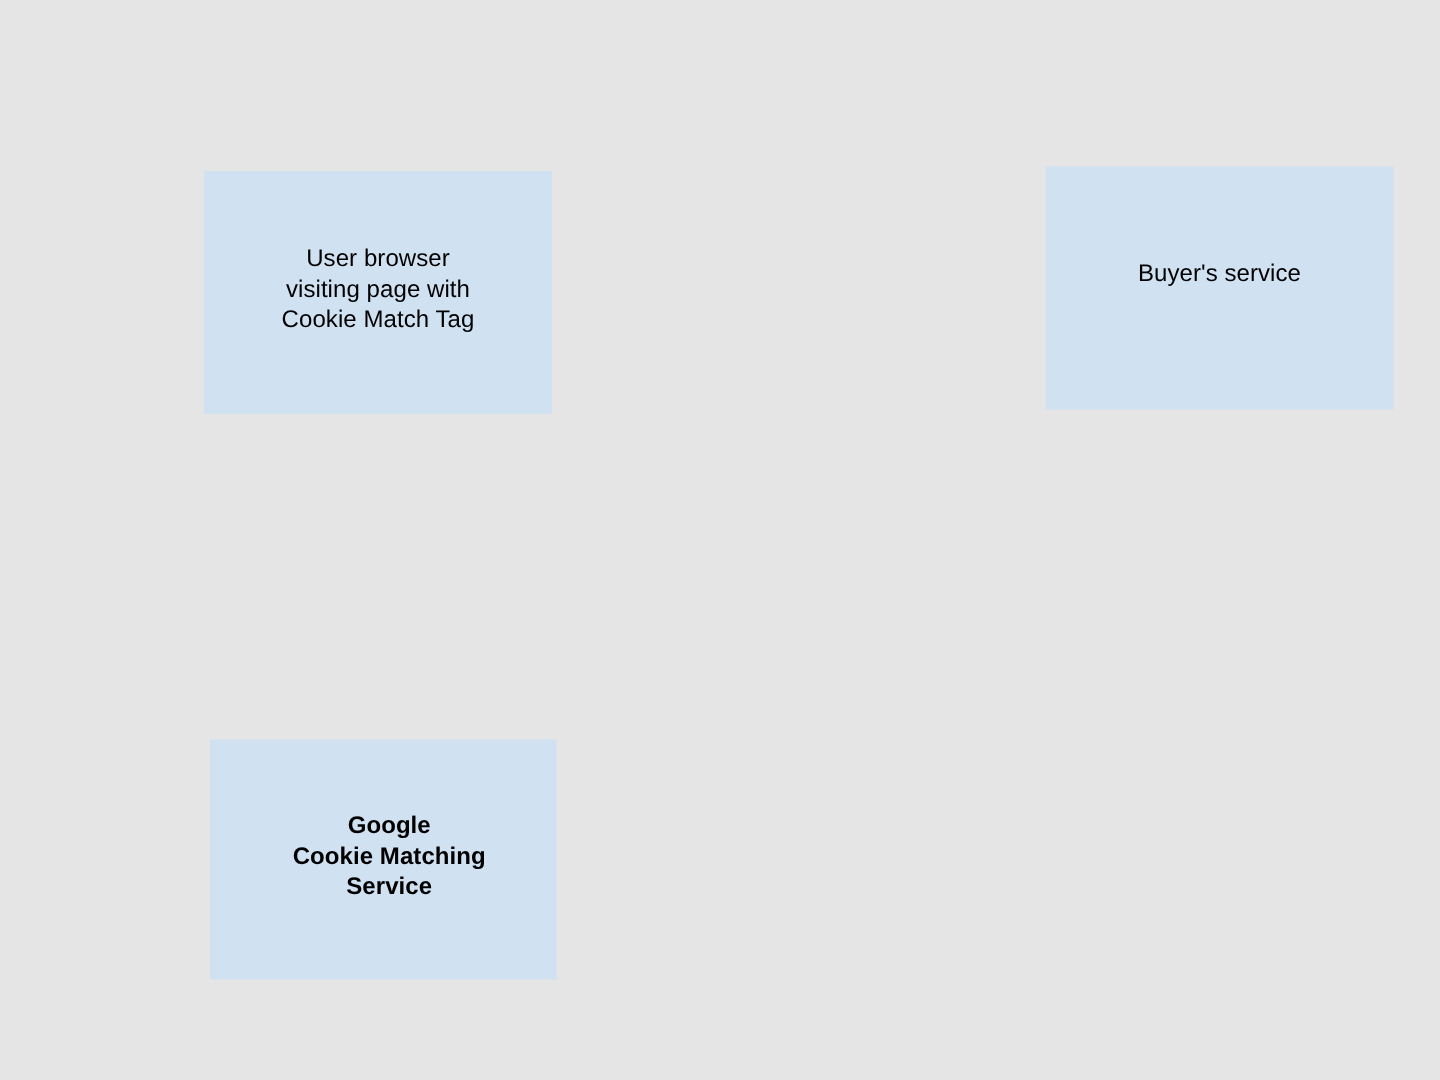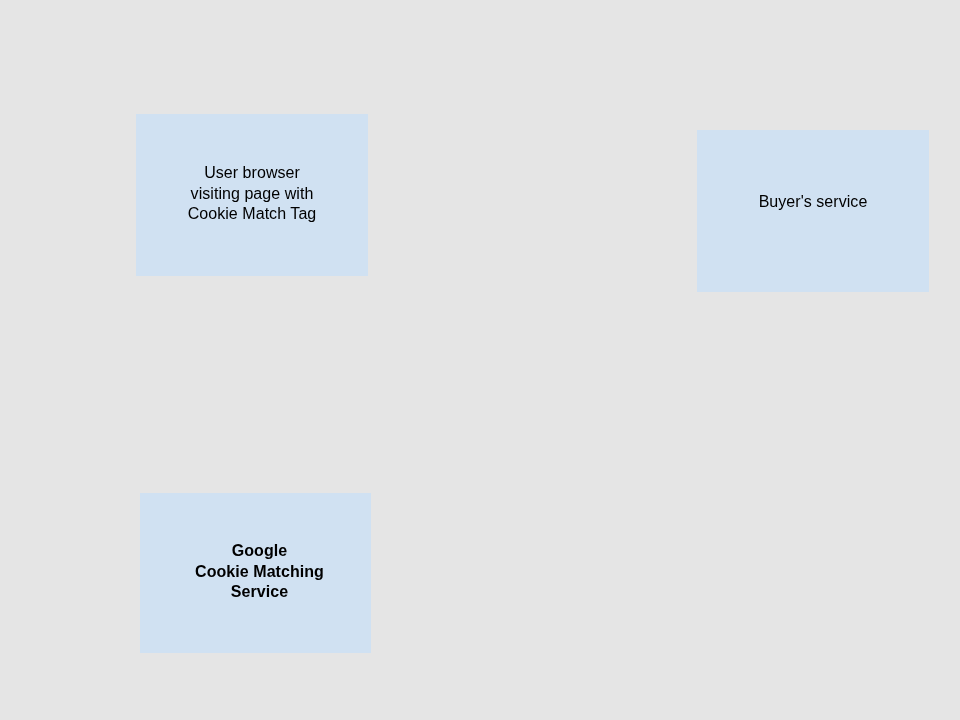--- a/index.html
+++ b/index.html
@@ -44,21 +44,21 @@
     top: 114px;
     width: 232px;
     height: 162px;
   }
   #node-user-browser .node-label {
     transform: translateY(-1px);
   }
 
   #node-buyers-service {
     left: 697px;
-    top: 130px;
+    top: 111px;
     width: 232px;
     height: 162px;
     text-align: right;
   }
   #node-buyers-service .node-label {
     transform: translateY(-9px);
   }
 
   #node-google-cookie-matching {
     left: 140px;

